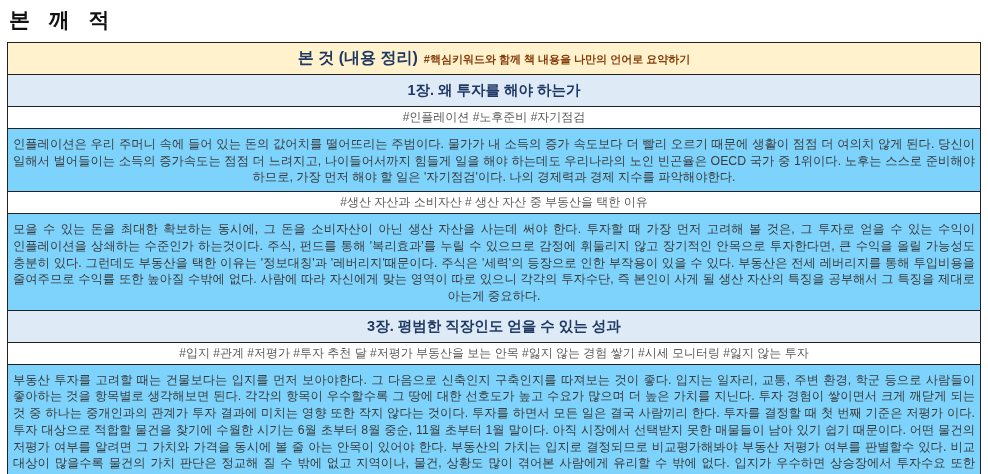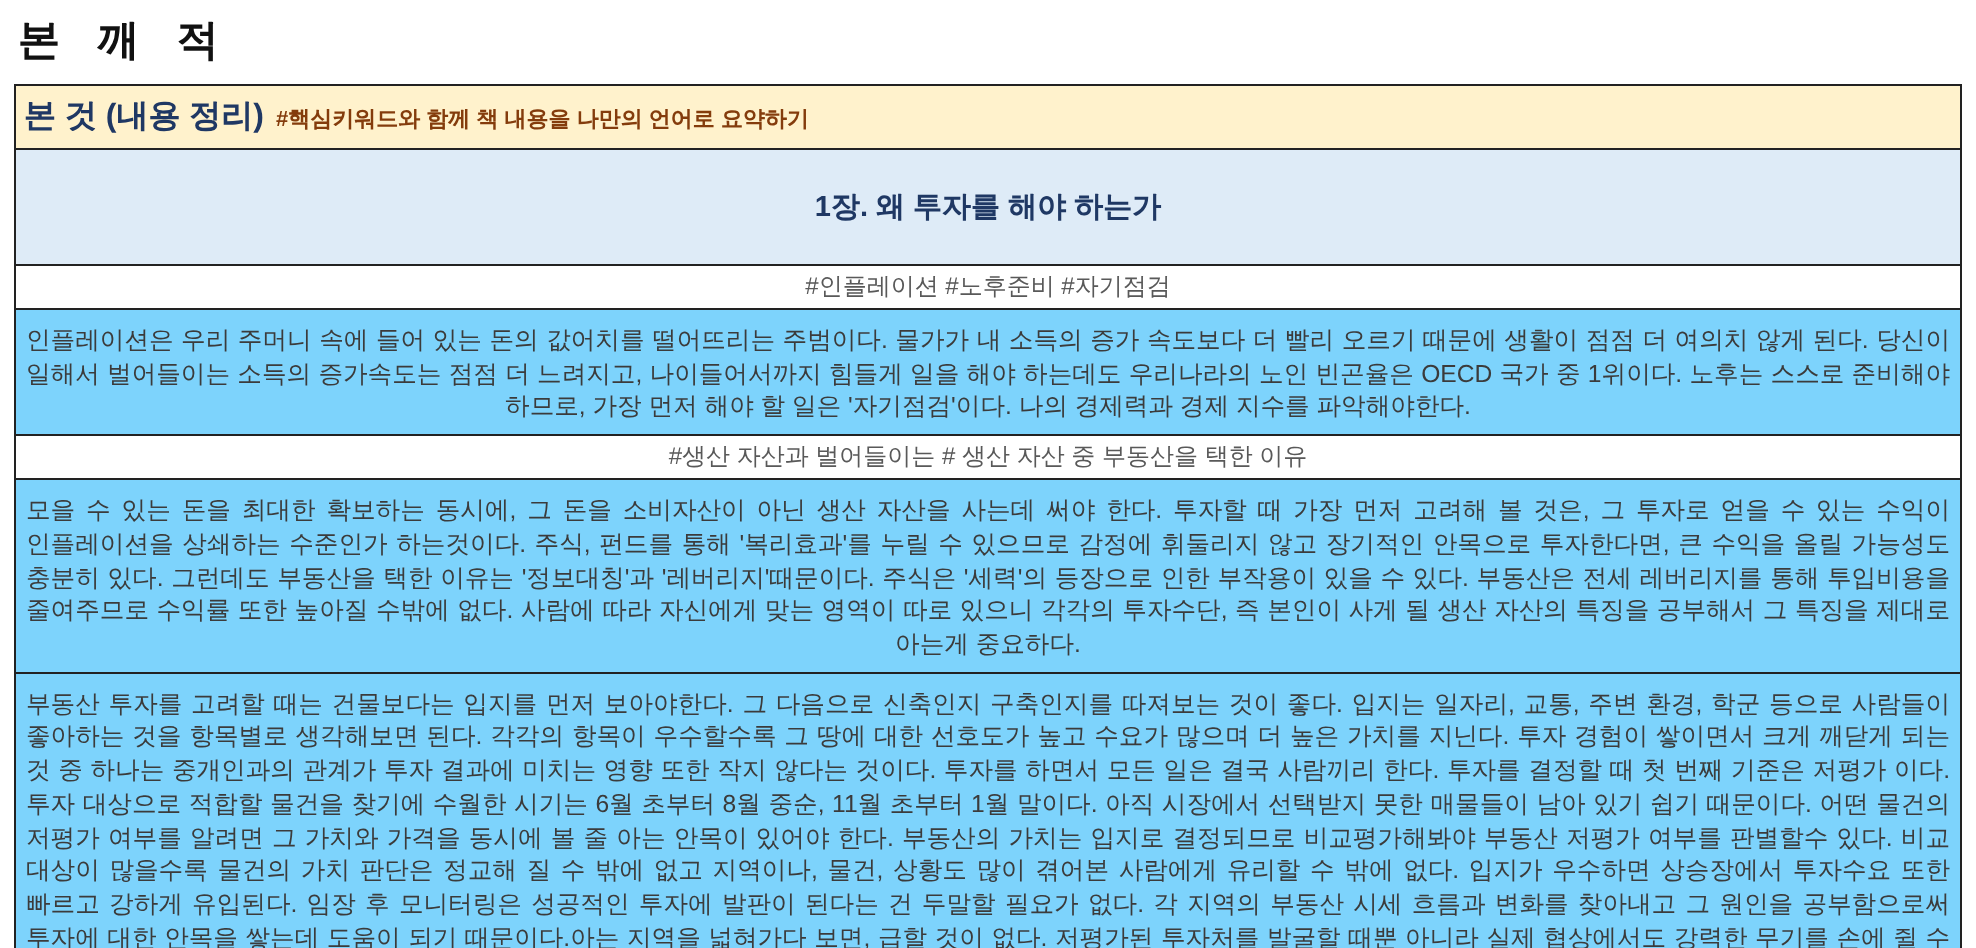--- a/index.html
+++ b/index.html
@@ -29,41 +29,41 @@
     width: 974px;
     border-collapse: collapse;
     table-layout: fixed;
   }
   table.notes-table td {
     border: 1px solid #222222;
     vertical-align: middle;
   }
   .header-row td {
     background: var(--header-bg, #FFF2CC);
-    text-align: left;
+    text-align: center;
     padding: 5px 4px;
   }
   .header-title {
     color: var(--header-title-color, #1F3864);
     font-size: 16px;
     font-weight: bold;
   }
   .header-subtitle {
     color: var(--header-subtitle-color, #843C0C);
     font-size: 11px;
     font-weight: bold;
     margin-left: 6px;
   }
   .chapter-title-row td {
     background: var(--chapter-bg, #DEEBF7);
     color: var(--chapter-title-color, #1F3864);
     text-align: center;
     font-size: 14.5px;
     font-weight: bold;
-    padding: 19px 4px;
+    padding: 6px 4px;
   }
   .hashtag-row td {
     background: #ffffff;
     color: var(--hashtag-color, #595959);
     text-align: center;
     font-size: 12px;
     padding: 2px 4px;
     margin-top: 40px;
   }
   .body-row td {
@@ -100,28 +100,34 @@
       <tr class="hashtag-row">
         <td>#인플레이션 #노후준비 #자기점검</td>
       </tr>
       <tr class="body-row">
         <td>
           <p>인플레이션은 우리 주머니 속에 들어 있는 돈의 값어치를 떨어뜨리는 주범이다. 물가가 내 소득의 증가 속도보다 더 빨리 오르기 때문에 생활이 점점 더 여의치 않게 된다. 당신이 일해서 벌어들이는 소득의 증가속도는 점점 더 느려지고, 나이들어서까지 힘들게 일을 해야 하는데도 우리나라의 노인 빈곤율은 OECD 국가 중 1위이다. 노후는 스스로 준비해야 하므로, 가장 먼저 해야 할 일은 '자기점검'이다. 나의 경제력과 경제 지수를 파악해야한다.</p>
         </td>
       </tr>
 
       <tr class="hashtag-row">
-        <td>#생산 자산과 벌어들이는 # 생산 자산 중 부동산을 택한 이유</td>
+        <td>#생산 자산과 소비자산 # 생산 자산 중 부동산을 택한 이유</td>
       </tr>
       <tr class="body-row">
         <td>
           <p>모을 수 있는 돈을 최대한 확보하는 동시에, 그 돈을 소비자산이 아닌 생산 자산을 사는데 써야 한다. 투자할 때 가장 먼저 고려해 볼 것은, 그 투자로 얻을 수 있는 수익이 인플레이션을 상쇄하는 수준인가 하는것이다. 주식, 펀드를 통해 '복리효과'를 누릴 수 있으므로 감정에 휘둘리지 않고 장기적인 안목으로 투자한다면, 큰 수익을 올릴 가능성도 충분히 있다. 그런데도 부동산을 택한 이유는 '정보대칭'과 '레버리지'때문이다. 주식은 '세력'의 등장으로 인한 부작용이 있을 수 있다. 부동산은 전세 레버리지를 통해 투입비용을 줄여주므로 수익률 또한 높아질 수밖에 없다. 사람에 따라 자신에게 맞는 영역이 따로 있으니 각각의 투자수단, 즉 본인이 사게 될 생산 자산의 특징을 공부해서 그 특징을 제대로 아는게 중요하다.</p>
         </td>
       </tr>
 
+      <tr class="chapter-title-row">
+        <td>3장. 평범한 직장인도 얻을 수 있는 성과</td>
+      </tr>
+      <tr class="hashtag-row">
+        <td>#입지 #관계 #저평가 #투자 추천 달 #저평가 부동산을 보는 안목 #잃지 않는 경험 쌓기 #시세 모니터링 #잃지 않는 투자</td>
+      </tr>
       <tr class="body-row">
         <td>
           <p>부동산 투자를 고려할 때는 건물보다는 입지를 먼저 보아야한다. 그 다음으로 신축인지 구축인지를 따져보는 것이 좋다. 입지는 일자리, 교통, 주변 환경, 학군 등으로 사람들이 좋아하는 것을 항목별로 생각해보면 된다. 각각의 항목이 우수할수록 그 땅에 대한 선호도가 높고 수요가 많으며 더 높은 가치를 지닌다. 투자 경험이 쌓이면서 크게 깨닫게 되는 것 중 하나는 중개인과의 관계가 투자 결과에 미치는 영향 또한 작지 않다는 것이다. 투자를 하면서 모든 일은 결국 사람끼리 한다. 투자를 결정할 때 첫 번째 기준은 저평가 이다. 투자 대상으로 적합할 물건을 찾기에 수월한 시기는 6월 초부터 8월 중순, 11월 초부터 1월 말이다. 아직 시장에서 선택받지 못한 매물들이 남아 있기 쉽기 때문이다. 어떤 물건의 저평가 여부를 알려면 그 가치와 가격을 동시에 볼 줄 아는 안목이 있어야 한다. 부동산의 가치는 입지로 결정되므로 비교평가해봐야 부동산 저평가 여부를 판별할수 있다. 비교 대상이 많을수록 물건의 가치 판단은 정교해 질 수 밖에 없고 지역이나, 물건, 상황도 많이 겪어본 사람에게 유리할 수 밖에 없다. 입지가 우수하면 상승장에서 투자수요 또한 빠르고 강하게 유입된다. 임장 후 모니터링은 성공적인 투자에 발판이 된다는 건 두말할 필요가 없다. 각 지역의 부동산 시세 흐름과 변화를 찾아내고 그 원인을 공부함으로써 투자에 대한 안목을 쌓는데 도움이 되기 때문이다.아는 지역을 넓혀가다 보면, 급할 것이 없다. 저평가된 투자처를 발굴할 때뿐 아니라 실제 협상에서도 강력한 무기를 손에 쥘 수 있다.</p>
         </td>
       </tr>
     </tbody>
   </table>
 </div>
 
 </body></html>

